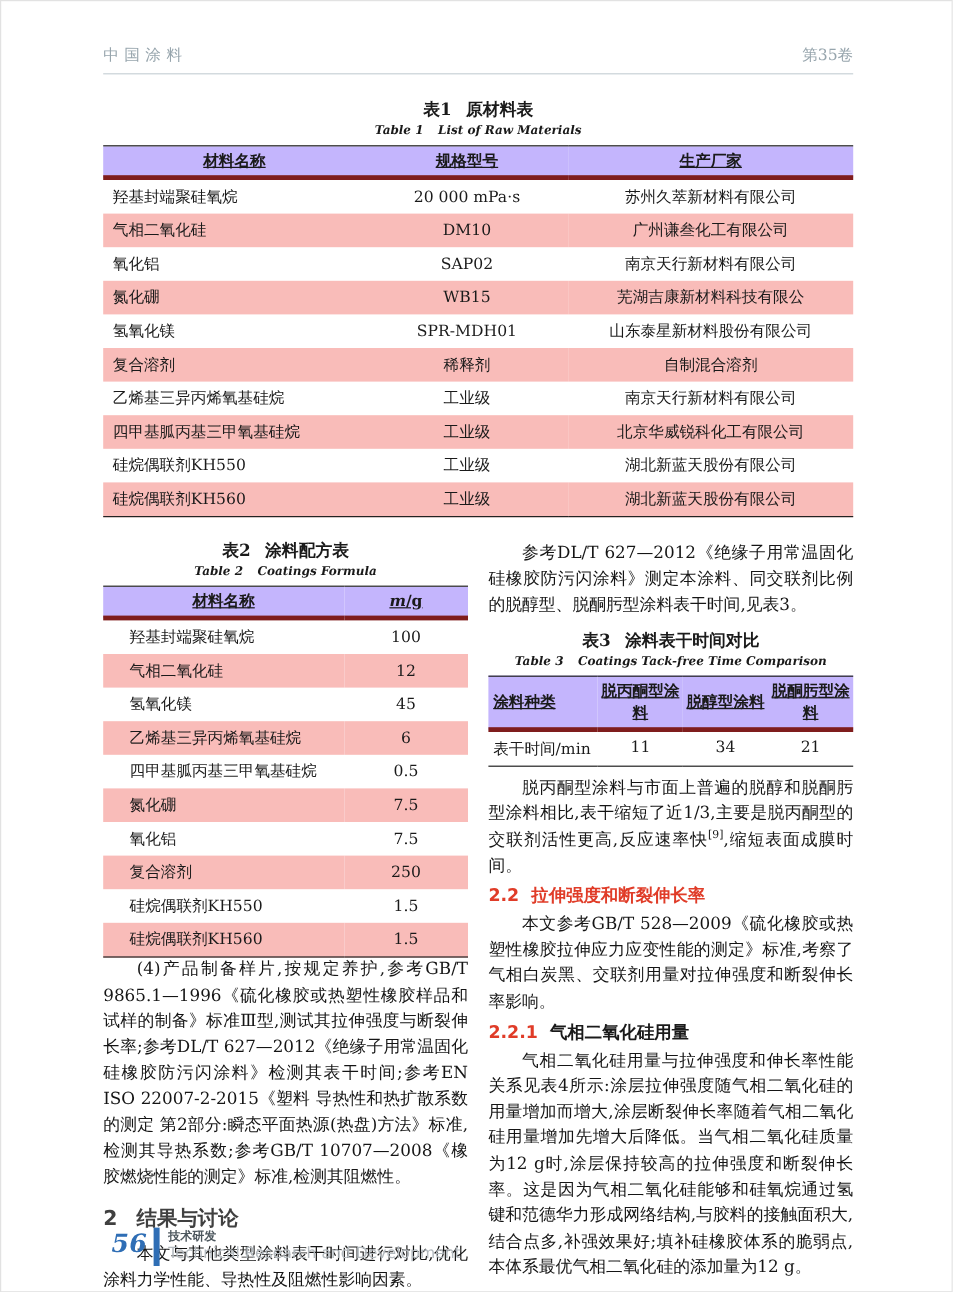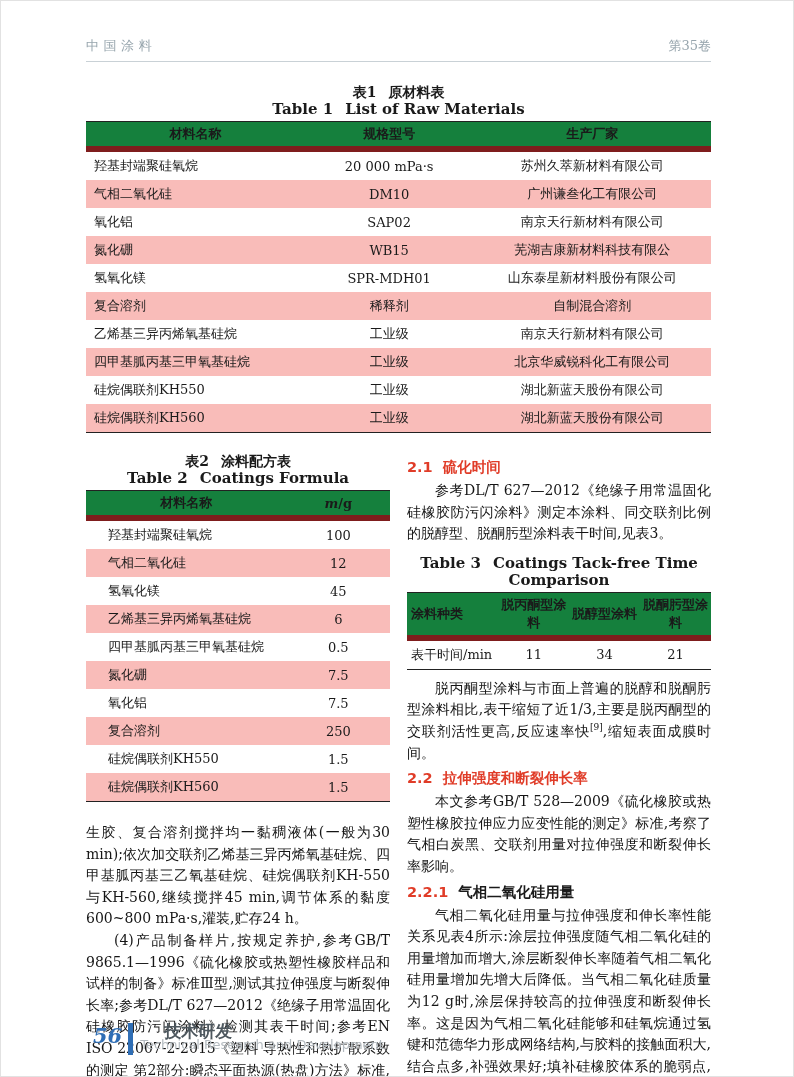--- a/index.html
+++ b/index.html
@@ -20,29 +20,29 @@
   .runhead {
     display: flex; justify-content: space-between; align-items: flex-end;
     padding-bottom: 6px; border-bottom: 1px solid #c9d1d6;
     color: #97a5ad; font-size: 13px;
   }
   .runhead .journal { letter-spacing: 0.35em; }
 
   
   .cap { text-align: center; font-weight: bold; line-height: 17px; font-size: 14px; }
   .cap .lbl { margin-right: 12px; }
-  .cap-en { font-size: 15px; }
+  .cap-en { font-size: 10px; font-style: italic; }
 
   
   table.tbl {
     width: 100%; border-collapse: collapse; table-layout: fixed;
     font-size: 13px; margin-top: 3px;
     border-top: 1.5px solid #222; border-bottom: 1.5px solid #222;
   }
-  table.tbl thead tr { background: #15803d; border-bottom: 6px solid #7f1d1d; }
+  table.tbl thead tr { background: #c4b5fd; border-bottom: 4px solid #7f1d1d; text-decoration: underline; }
   table.tbl th { font-weight: bold; padding: 3px 2px; text-align: center; }
   table.tbl td { padding: 5px 2px; text-align: center; height: 20px; }
   table.tbl tbody tr:nth-child(even) { background: #f9bcb9; }
   .tbl1 td:first-child { text-align: left; padding-left: 8px; }
   .tbl1 col.c1 { width: 35%; } .tbl1 col.c2 { width: 27%; } .tbl1 col.c3 { width: 38%; }
   .tbl2 col.c1 { width: 66%; } .tbl2 col.c2 { width: 34%; }
   .tbl2 td:first-child { text-align: left; padding-left: 22px; }
   .tbl3 col.c1 { width: 30%; } .tbl3 col.cx { width: 23.33%; }
   .tbl3 th:first-child, .tbl3 td:first-child { text-align: left; padding-left: 4px; }
   .ital { font-style: italic; }
@@ -79,21 +79,21 @@
 
   
   .footer { position: absolute; left: 92px; top: 1022px; display: flex; align-items: flex-start; }
   .pagenum {
     color: #2f6eb5; font-style: italic; font-weight: bold; font-size: 21px;
     font-family: "DejaVu Serif", serif;
   }
   .footbar { width: 5px; height: 32px; background: #2f6eb5; margin: 0 7px 0 6px; }
   .footcol .zh {
     font-family: "DejaVu Sans", "Liberation Sans", sans-serif;
-    font-weight: bold; font-size: 17px; color: #4d575e; line-height: 16px; margin-left: 24px;
+    font-weight: bold; font-size: 10px; color: #4d575e; line-height: 16px;
   }
   .footcol .en { font-size: 13px; color: #b3babf; line-height: 11px;
     font-family: "DejaVu Sans", "Liberation Sans", sans-serif; }
 </style>
 </head>
 <body>
 
 <div class="page">
   <div class="inner">
 
@@ -239,37 +239,36 @@
                 <td>硅烷偶联剂KH550</td>
                 <td>1.5</td>
               </tr>
               <tr>
                 <td>硅烷偶联剂KH560</td>
                 <td>1.5</td>
               </tr>
             </tbody>
         </table>
 
-        <p class="para gap-top">生胶、复合溶剂搅拌均一黏稠液体(一般为30 min);依次加交联剂乙烯基三异丙烯氧基硅烷、四甲基胍丙基三乙氧基硅烷、硅烷偶联剂KH-550与KH-560,继续搅拌45 min,调节体系的黏度600~800 mPa·s,灌装,贮存24 h。</p>
         <p class="para ind">(4)产品制备样片,按规定养护,参考GB/T 9865.1—1996《硫化橡胶或热塑性橡胶样品和试样的制备》标准Ⅲ型,测试其拉伸强度与断裂伸长率;参考DL/T 627—2012《绝缘子用常温固化硅橡胶防污闪涂料》检测其表干时间;参考EN ISO 22007-2-2015《塑料 导热性和热扩散系数的测定 第2部分:瞬态平面热源(热盘)方法》标准,检测其导热系数;参考GB/T 10707—2008《橡胶燃烧性能的测定》标准,检测其阻燃性。</p>
 
         <div class="h-sec">
           <span class="num">2</span><span>结果与讨论</span>
         </div>
         <p class="para ind">本文与其他类型涂料表干时间进行对比,优化涂料力学性能、导热性及阻燃性影响因素。</p>
       </div>
 
       <div class="col">
 
-        <div class="h-sub">
-          <span class="num">2.1</span><span>硫化时间</span>
-        </div>
         <p class="para ind">参考DL/T 627—2012《绝缘子用常温固化硅橡胶防污闪涂料》测定本涂料、同交联剂比例的脱醇型、脱酮肟型涂料表干时间,见表3。</p>
 
         <div class="capwrap">
+          <div class="cap">
+            <span class="lbl">表3</span><span>涂料表干时间对比</span>
+          </div>
           <div class="cap cap-en">
             <span class="lbl">Table 3</span><span>Coatings Tack-free Time Comparison</span>
           </div>
         </div>
 
         <table class="tbl tbl3">
           <colgroup>
               <col class="c1">
               <col class="cx">
               <col class="cx">

